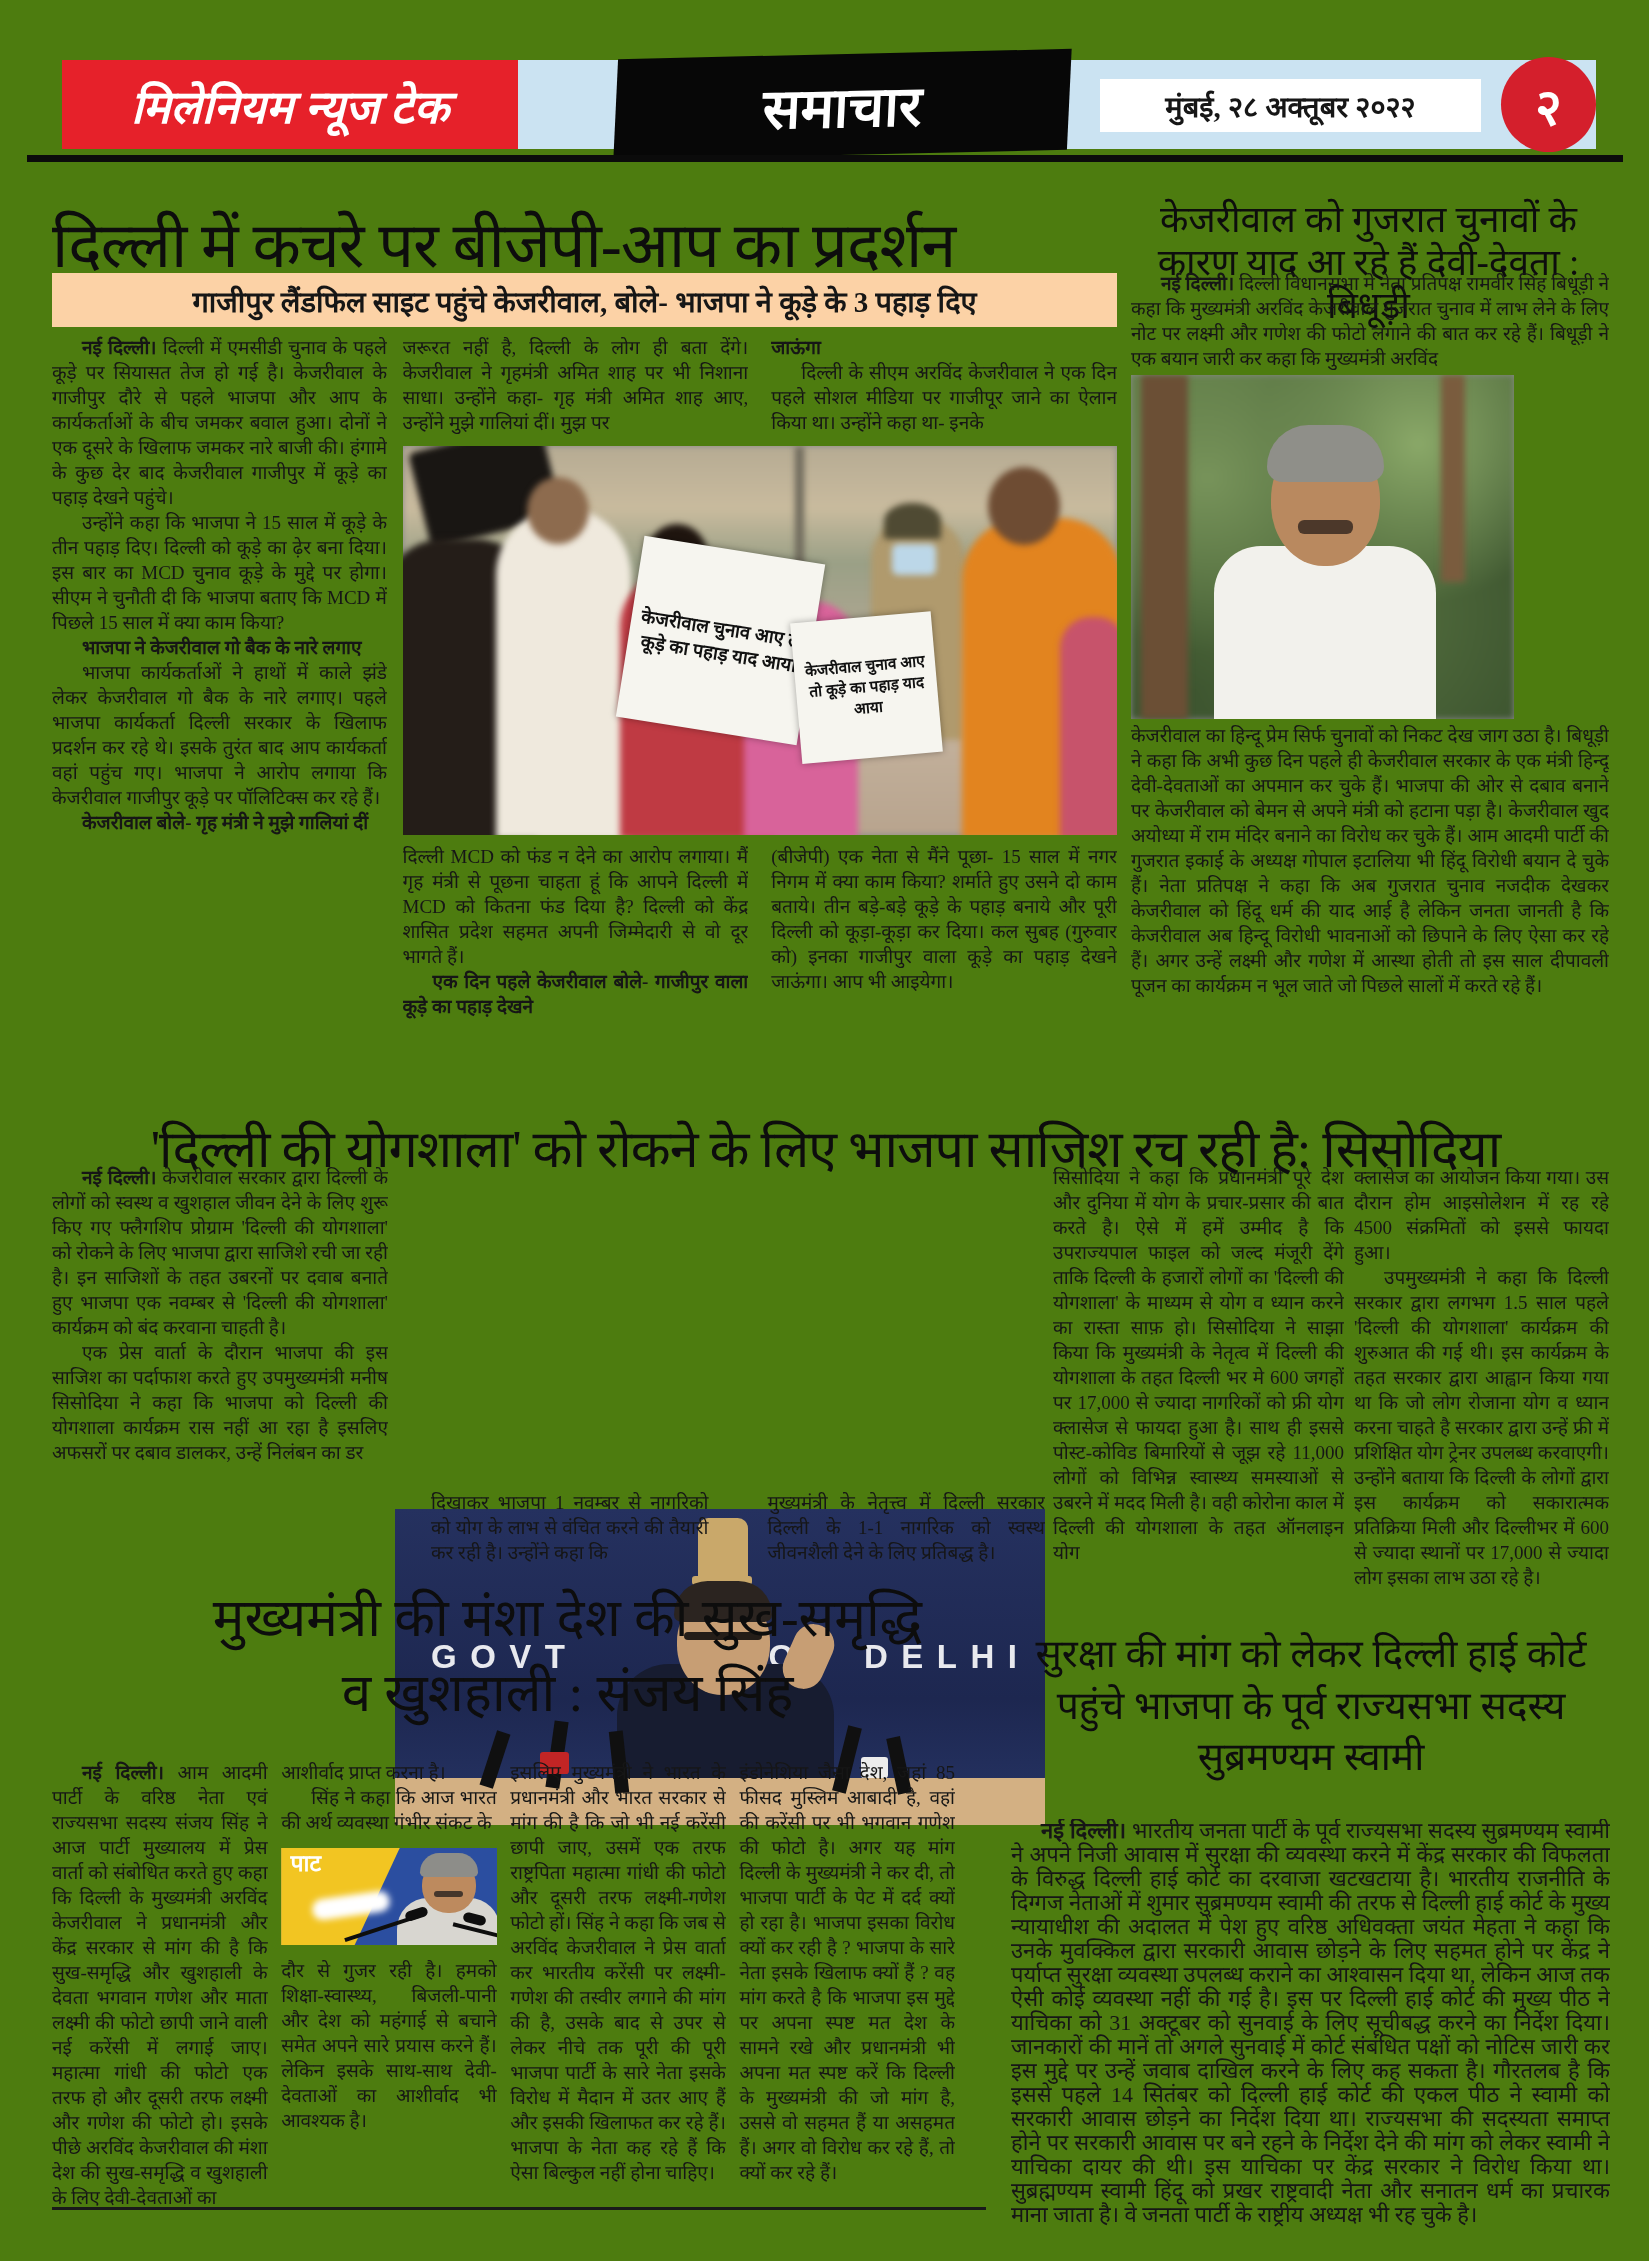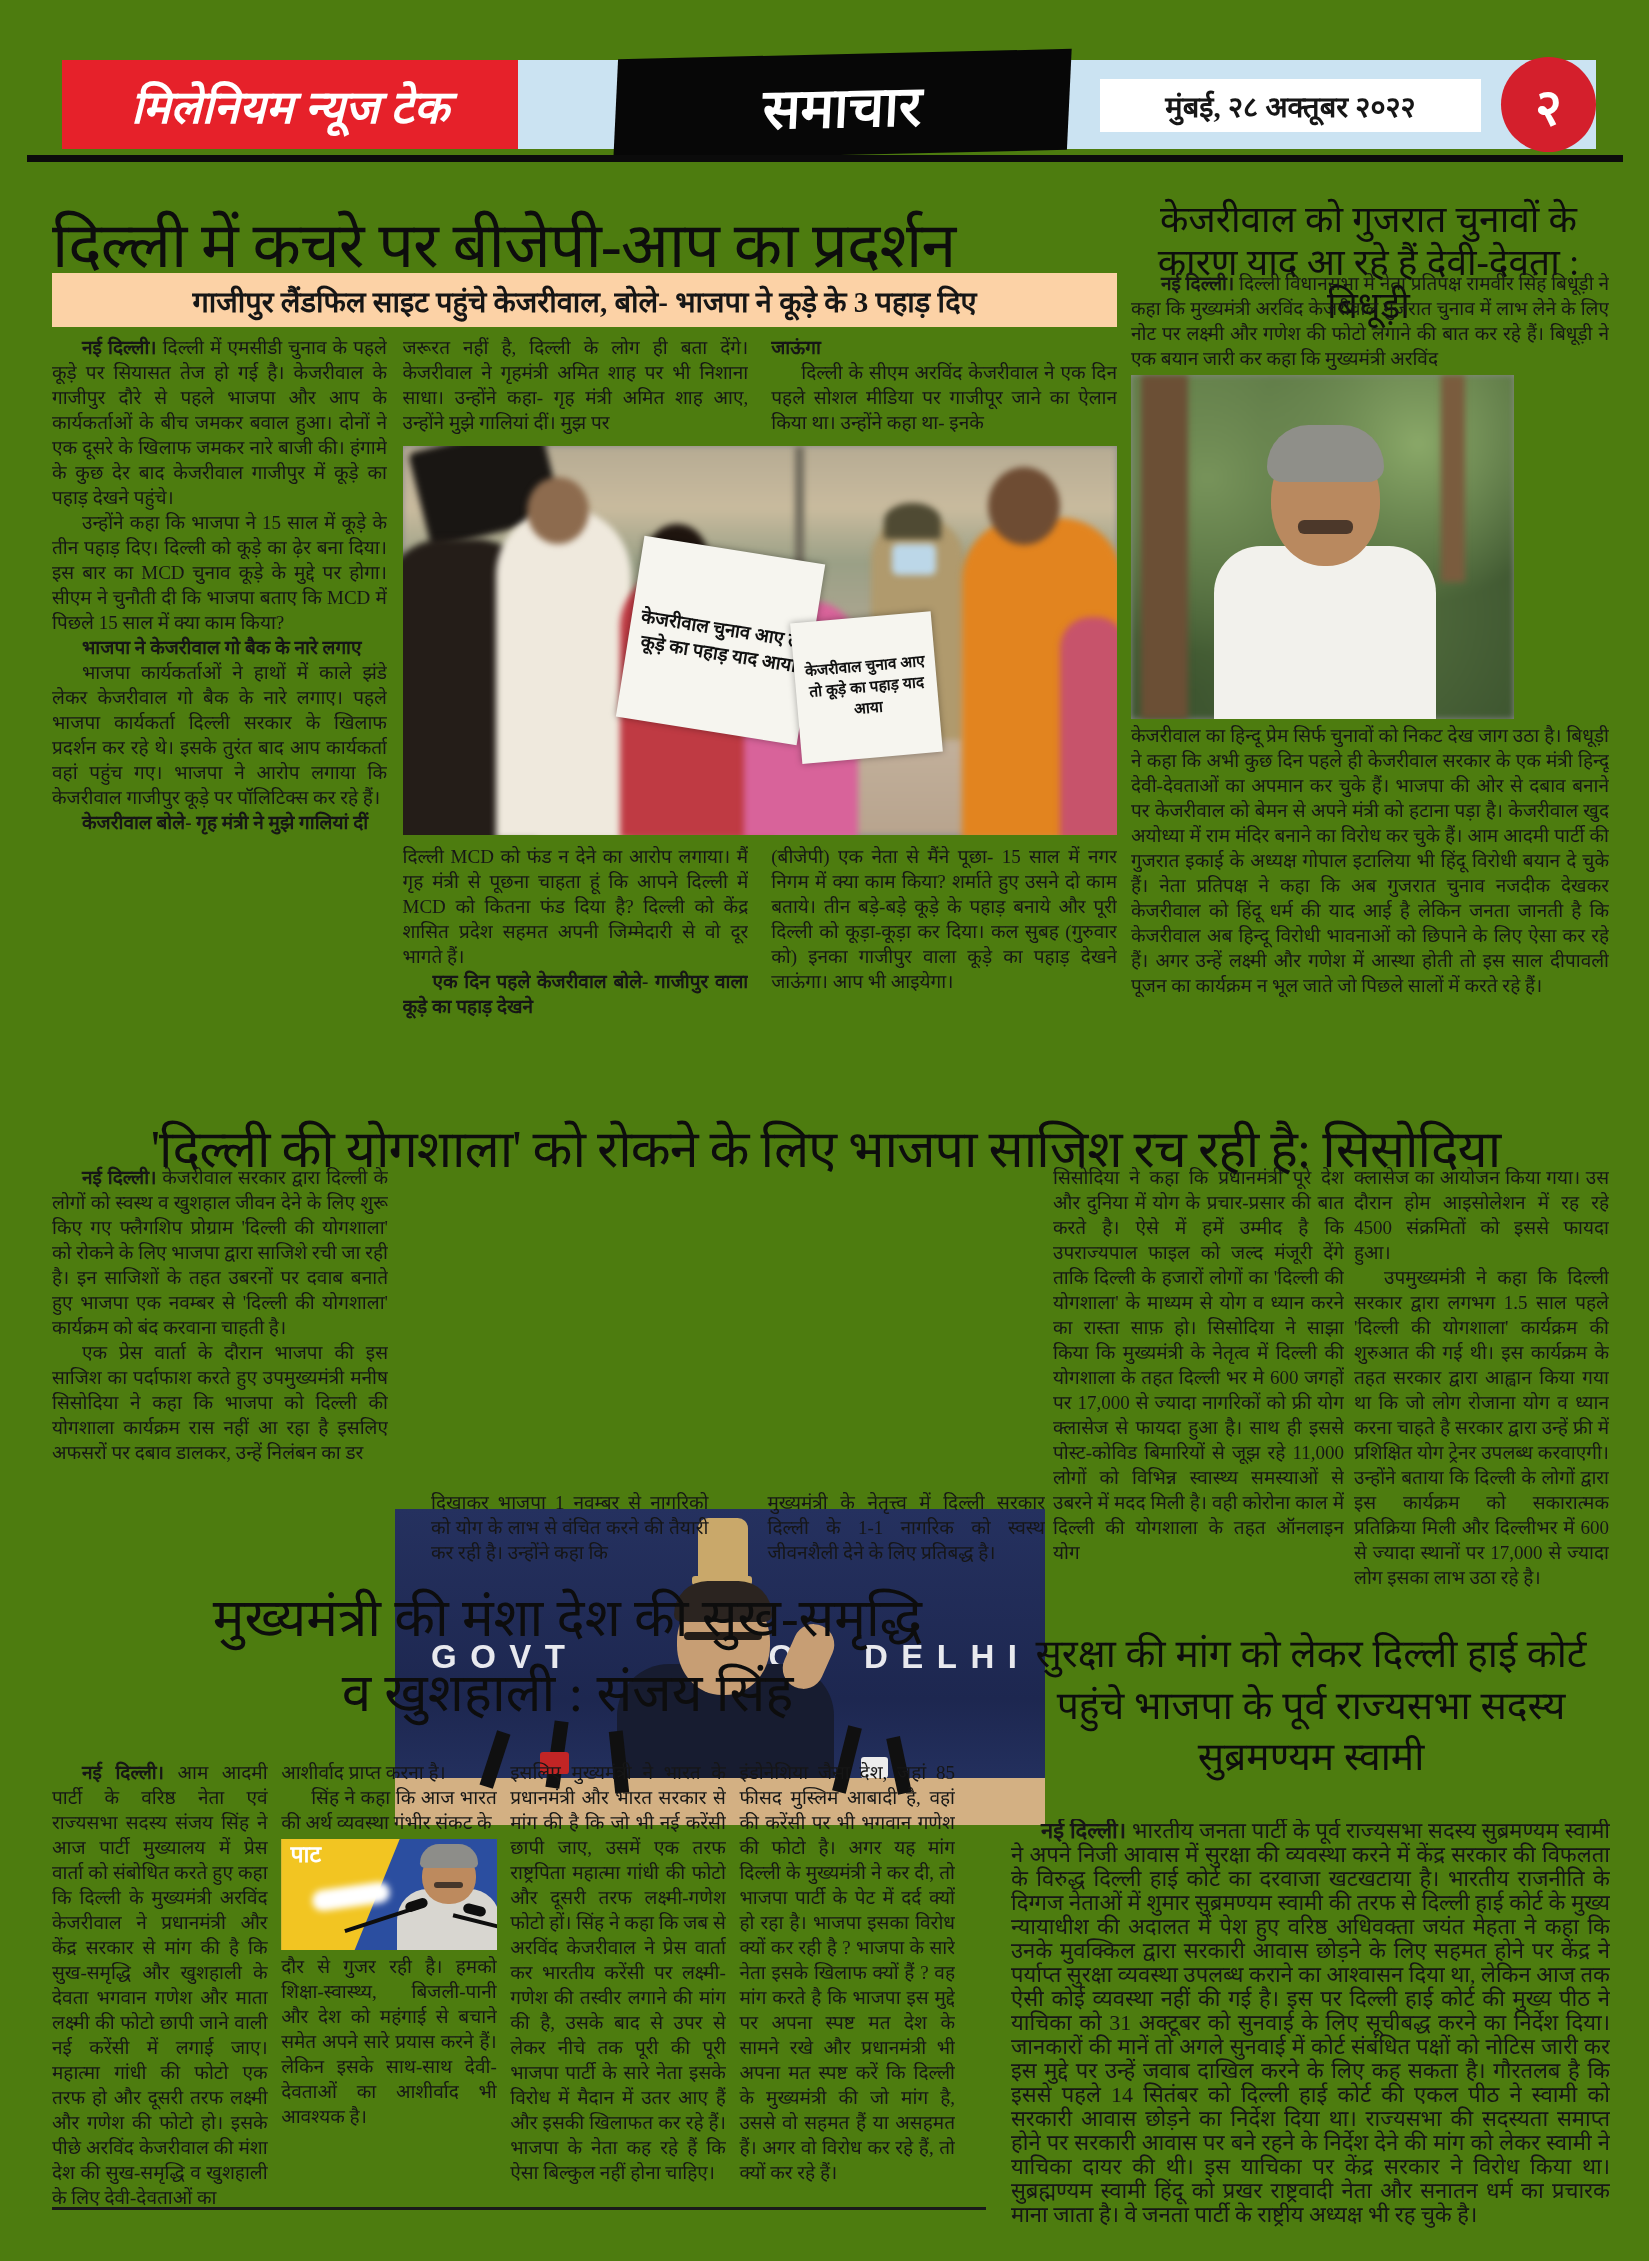--- a/index.html
+++ b/index.html
@@ -78,21 +78,21 @@
   .bid-bg{position:absolute;inset:0;background:
      radial-gradient(circle at 20% 30%,#77935a 0%,transparent 45%),
      radial-gradient(circle at 75% 20%,#8aa868 0%,transparent 40%),
      radial-gradient(circle at 60% 70%,#55703f 0%,transparent 55%),
      linear-gradient(160deg,#5d7a44,#3e5630 70%);}
   
   .sis-bg{position:absolute;inset:0;background:linear-gradient(180deg,#25315f 0%,#1d2750 60%,#273566 100%);}
   .sis-letters{position:absolute;color:#e8e9ee;font-family:"Liberation Sans","DejaVu Sans",sans-serif;
                font-weight:bold;font-size:33px;letter-spacing:13.5px;top:129px;}
   
-  .sanph{width:100%;height:111px;margin:4px 0;}
+  .sanph{width:100%;height:97px;margin:13px 0;}
 </style>
 </head>
 <body>
 
 <div class="page">
 
   <div class="mast-band"></div>
   <div class="brand-box">
     <span>मिलेनियम न्यूज टेक</span>
   </div>

